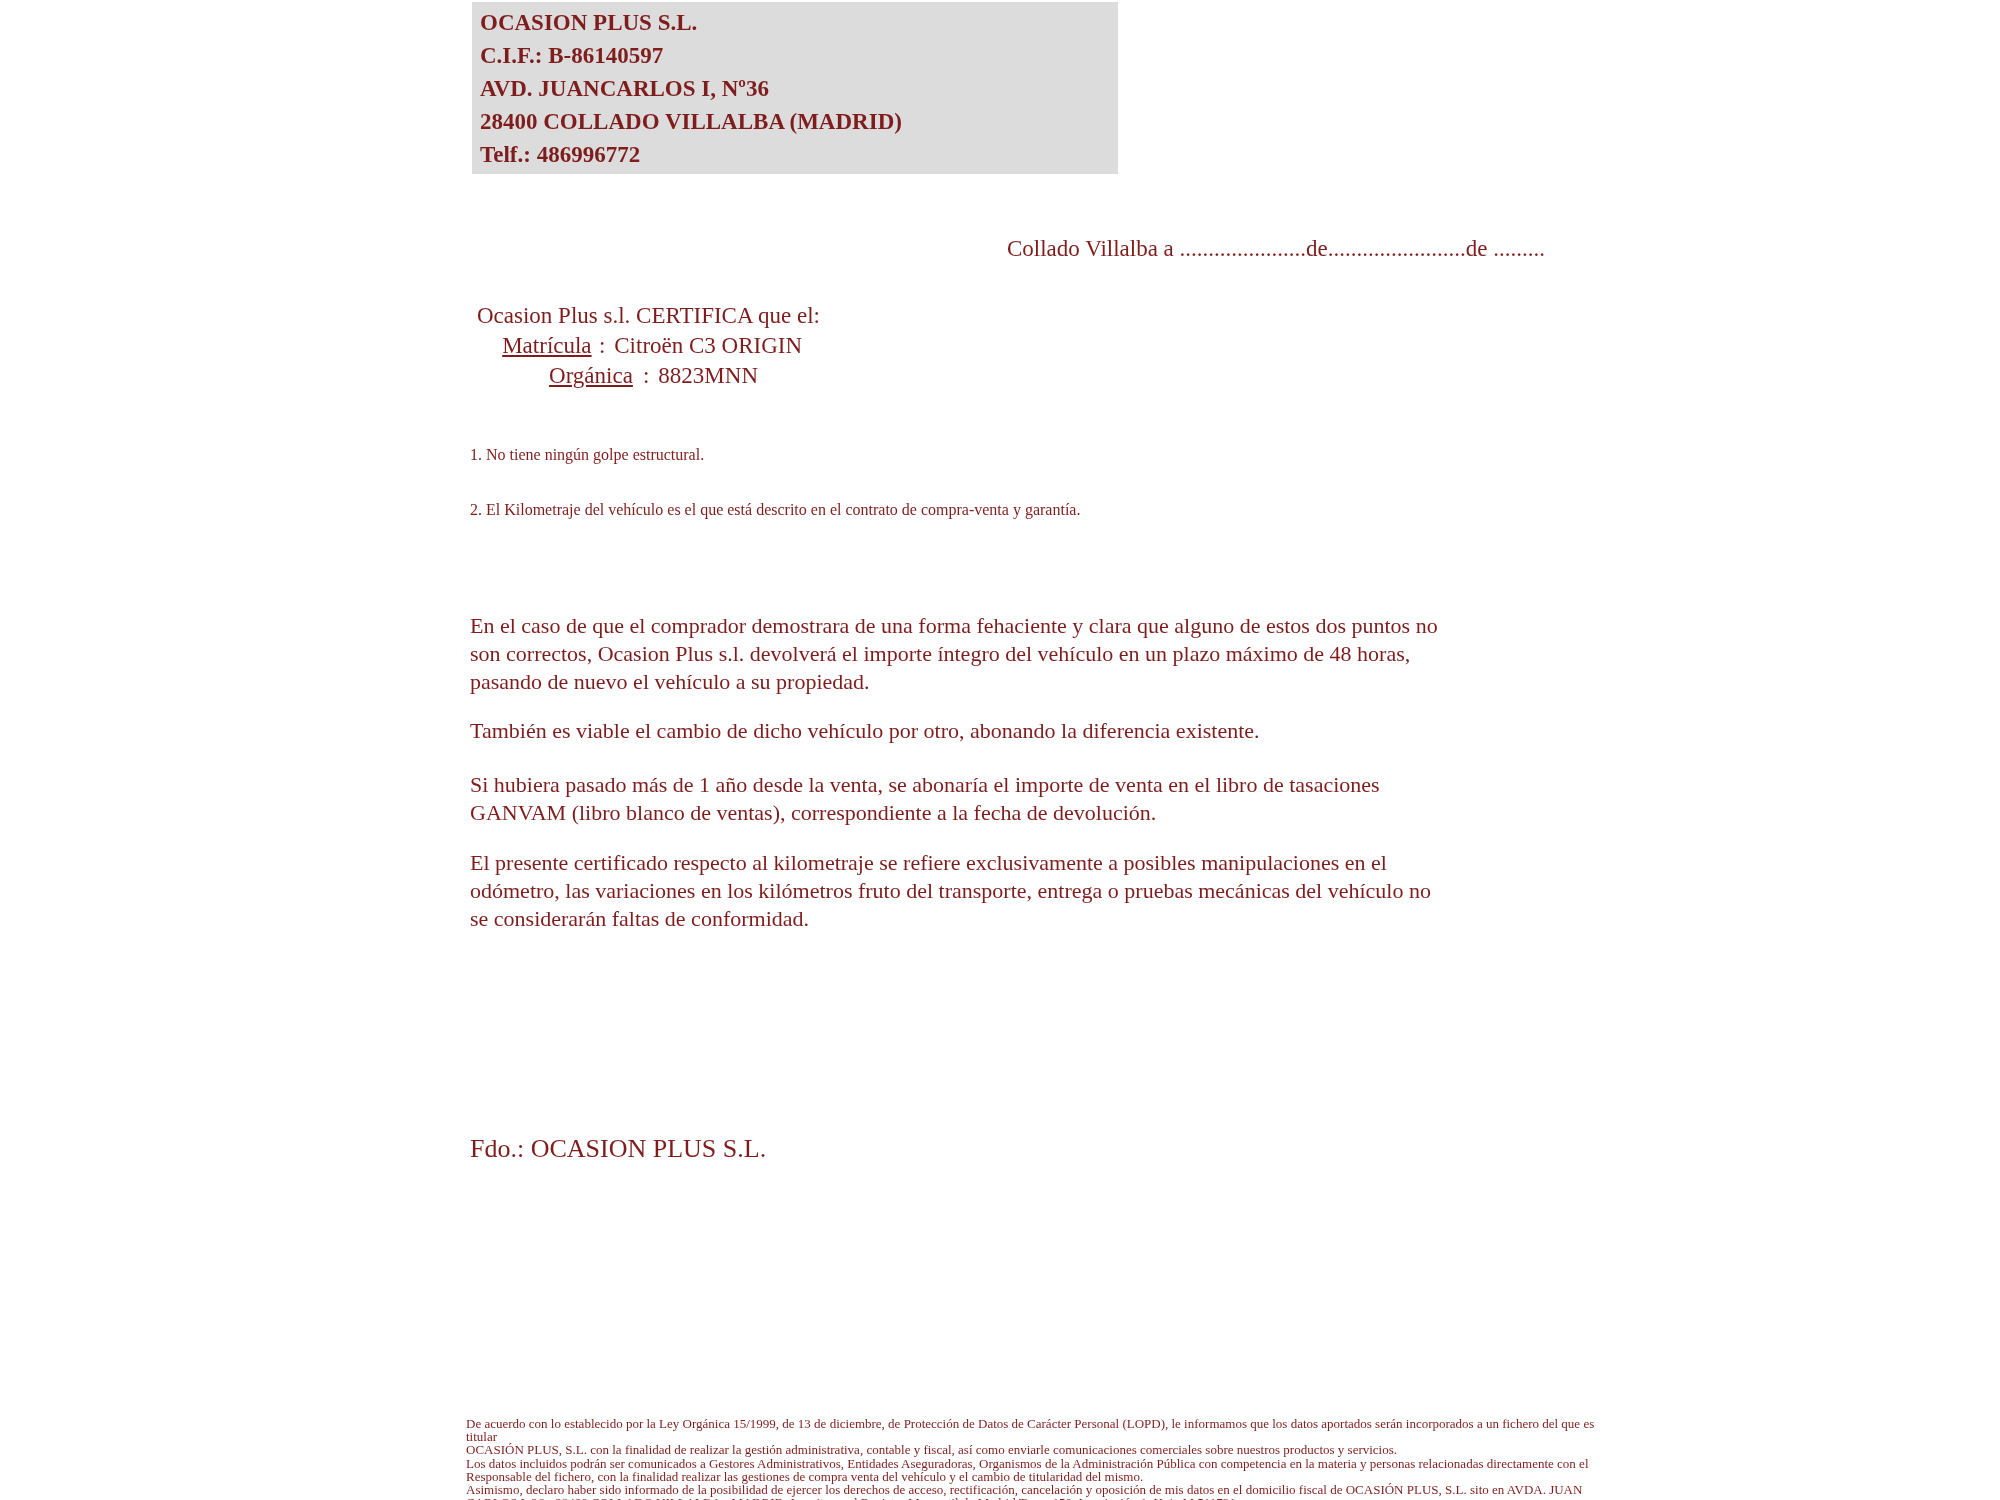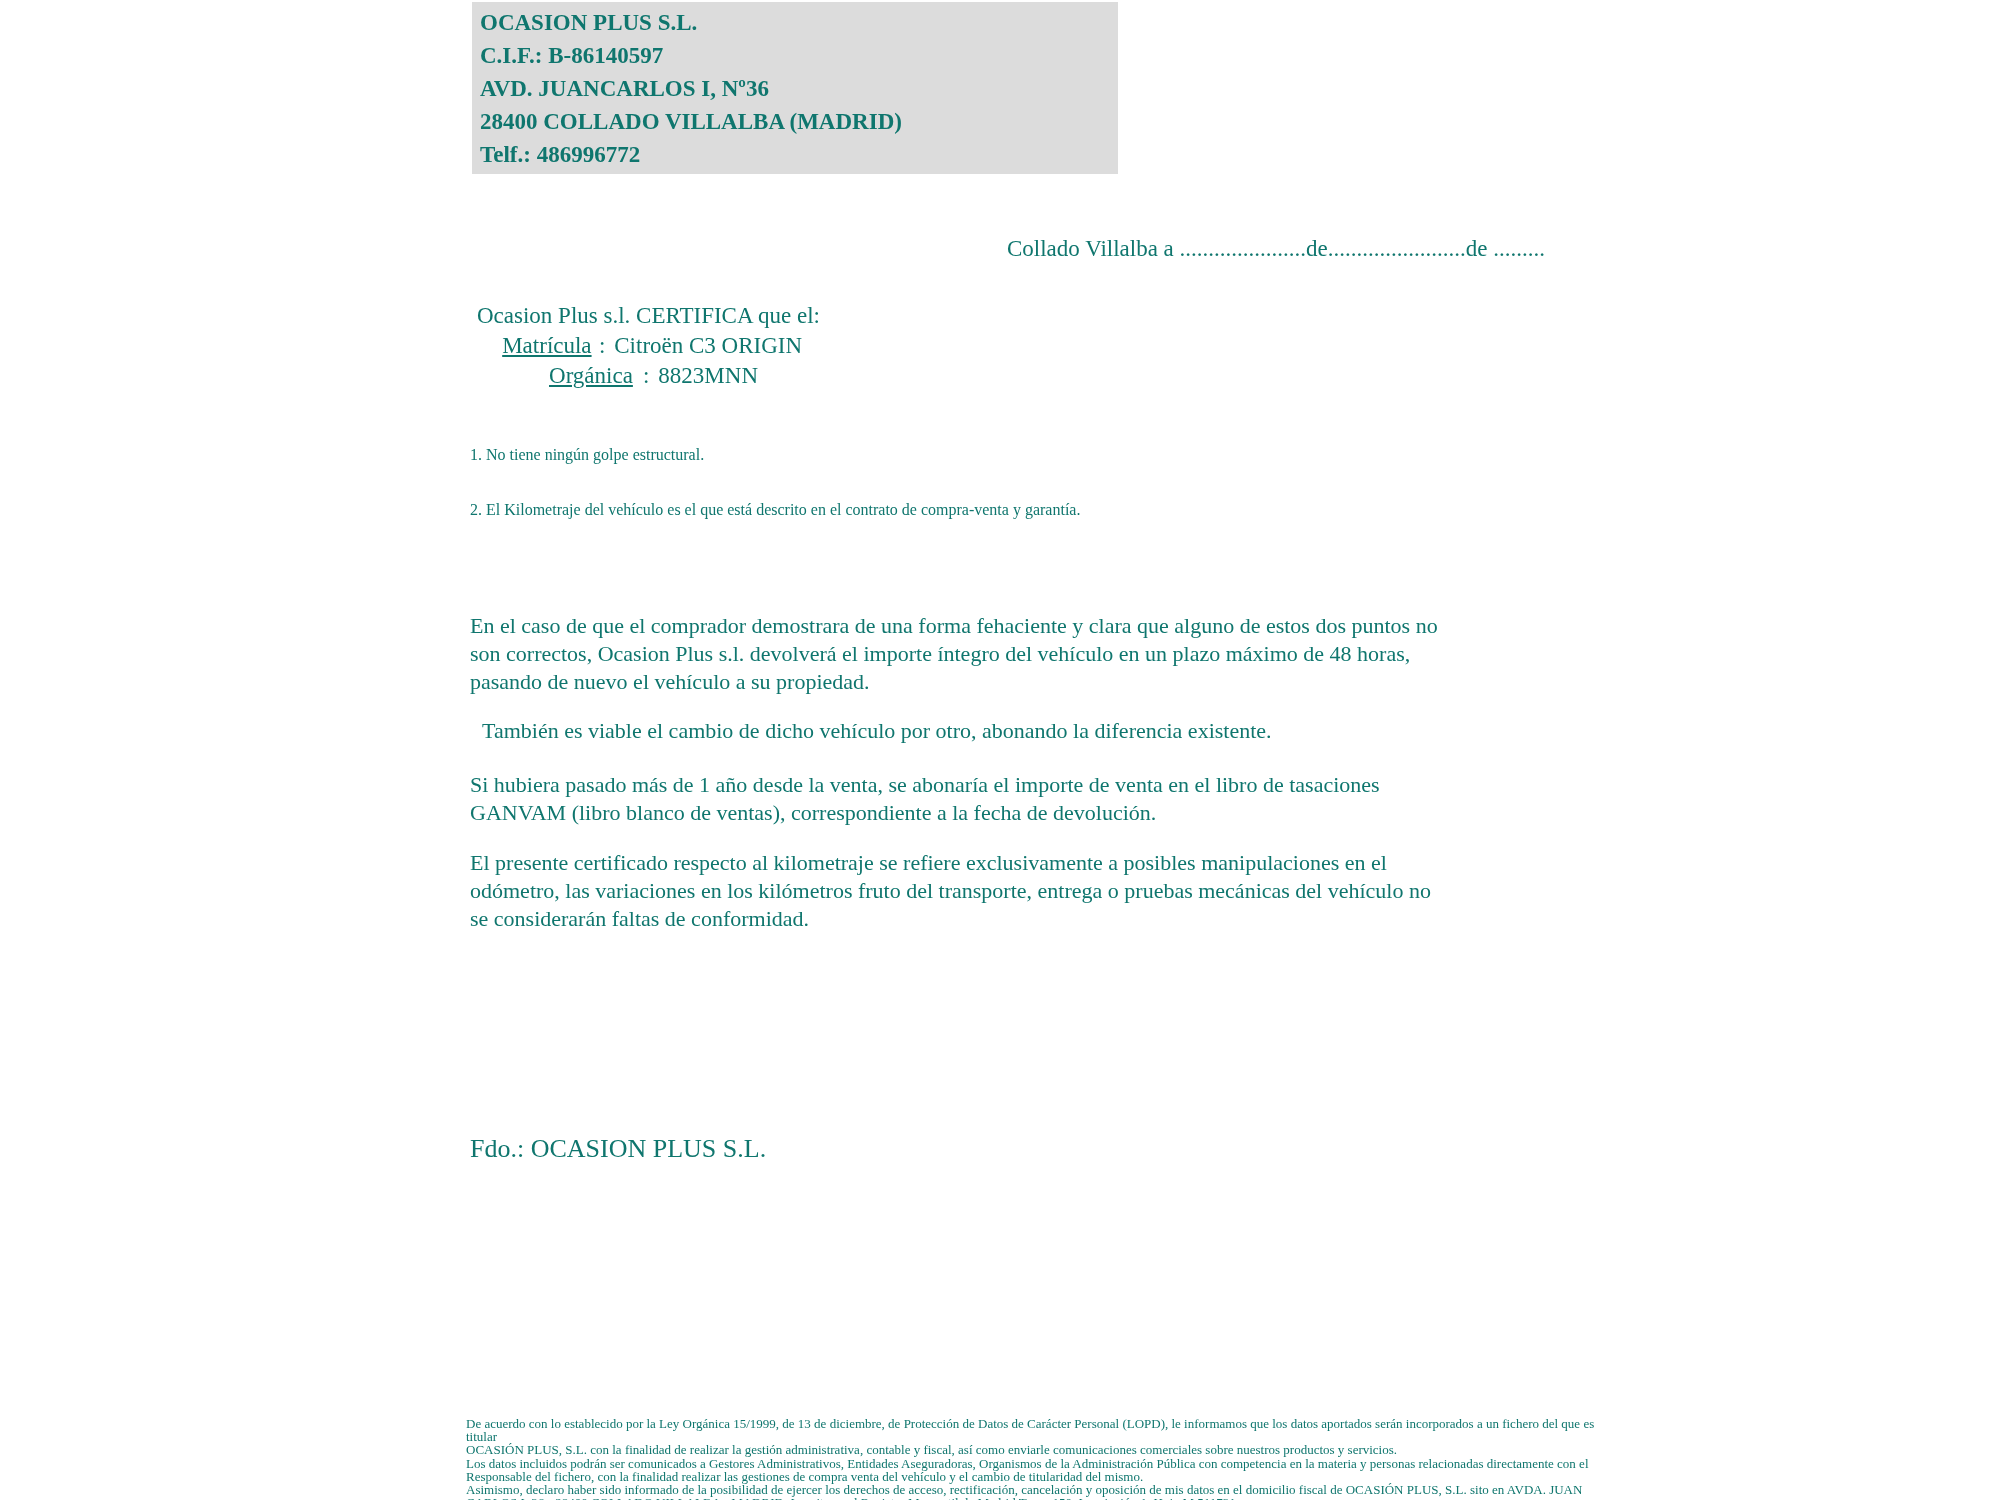--- a/index.html
+++ b/index.html
@@ -1,21 +1,21 @@
 <!DOCTYPE html>
 <html><head>
 <meta charset="utf-8">
 <style>
   html, body { margin: 0; padding: 0; background: #ffffff; }
   .page {
     position: relative;
     width: 2000px;
     height: 1500px;
     background: #ffffff;
-    color: #0f766e;
+    color: #7f1d1d;
     font-family: "Liberation Serif", serif;
     overflow: hidden;
   }
   .abs { position: absolute; }
 
   .header-box {
     left: 472px; top: 2px;
     width: 646px; height: 172px;
     background: #dcdcdc;
     box-sizing: border-box;
@@ -54,21 +54,21 @@
   .point2 { top: 501px; }
 
   .para {
     left: 470px;
     width: 1110px;
     font-size: 22px;
     line-height: 28px;
     white-space: pre-line;
   }
   .p1 { top: 612px; }
-  .p2 { top: 717px; margin-left: 12px; }
+  .p2 { top: 717px; }
   .p3 { top: 771px; }
   .p4 { top: 849px; }
 
   .signature { left: 470px; top: 1134px; font-size: 26px; }
 
   .legal {
     left: 466px; top: 1417px;
     width: 1130px;
     font-size: 13px;
     line-height: 13.2px;

